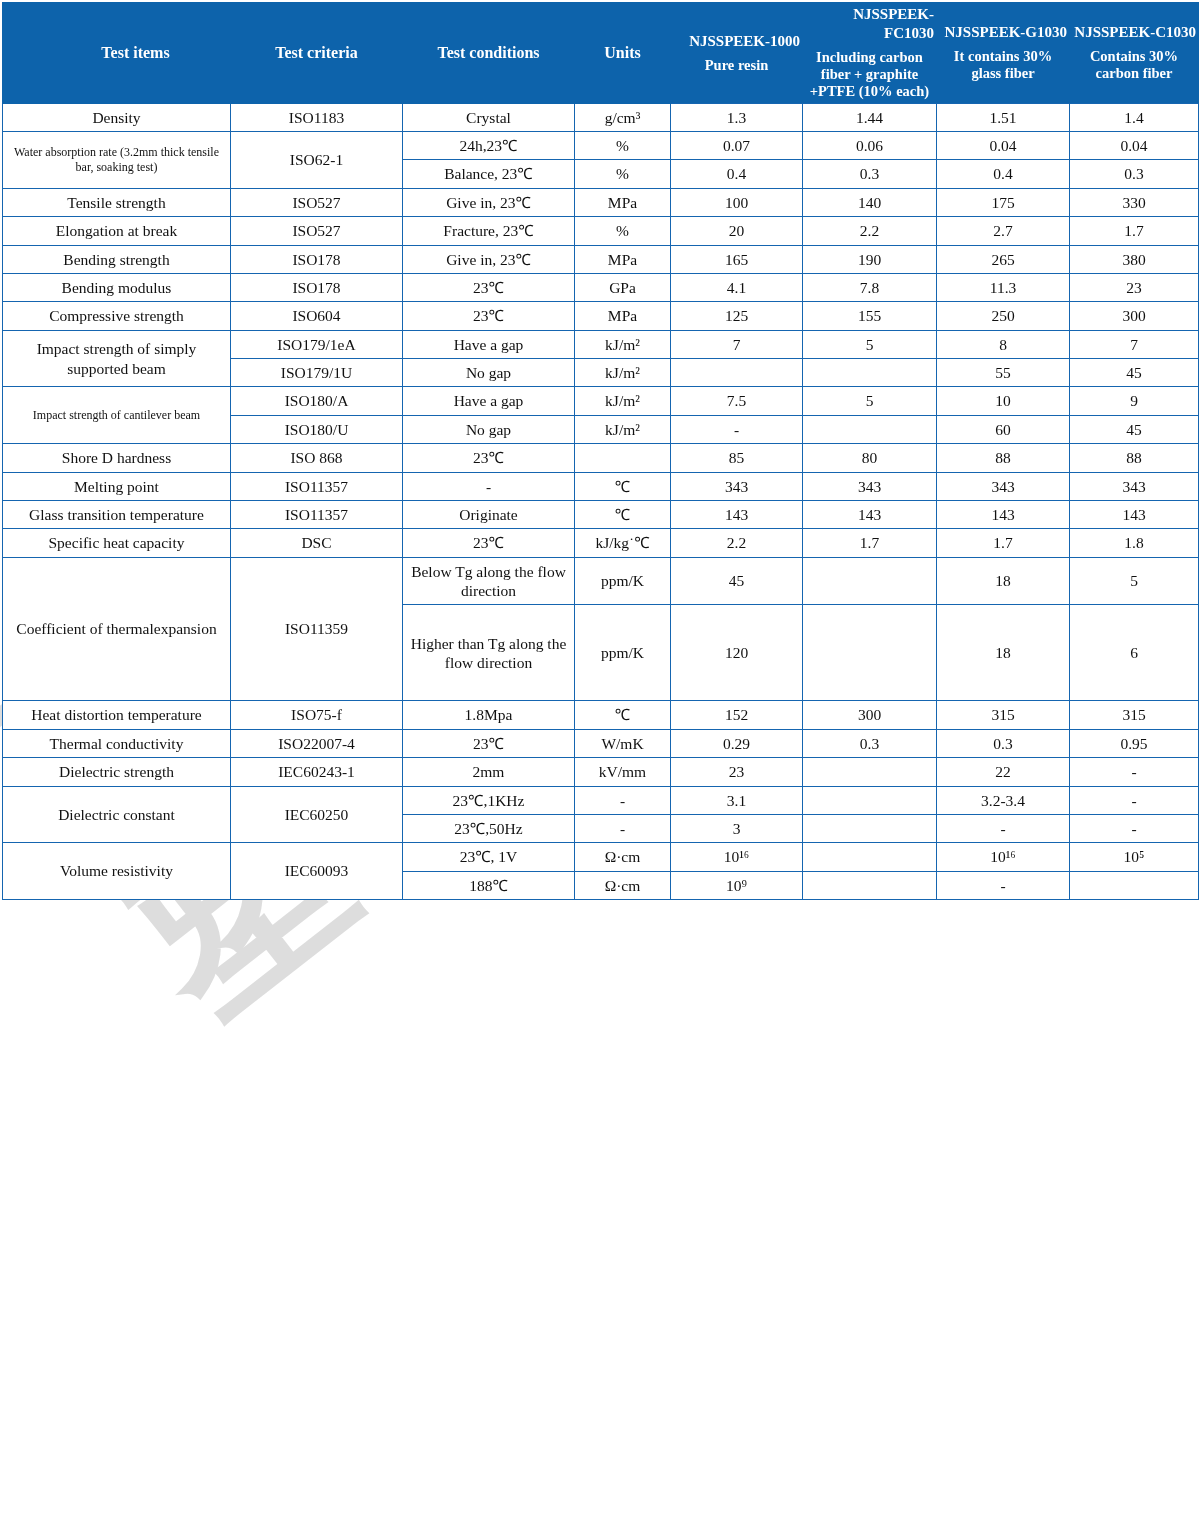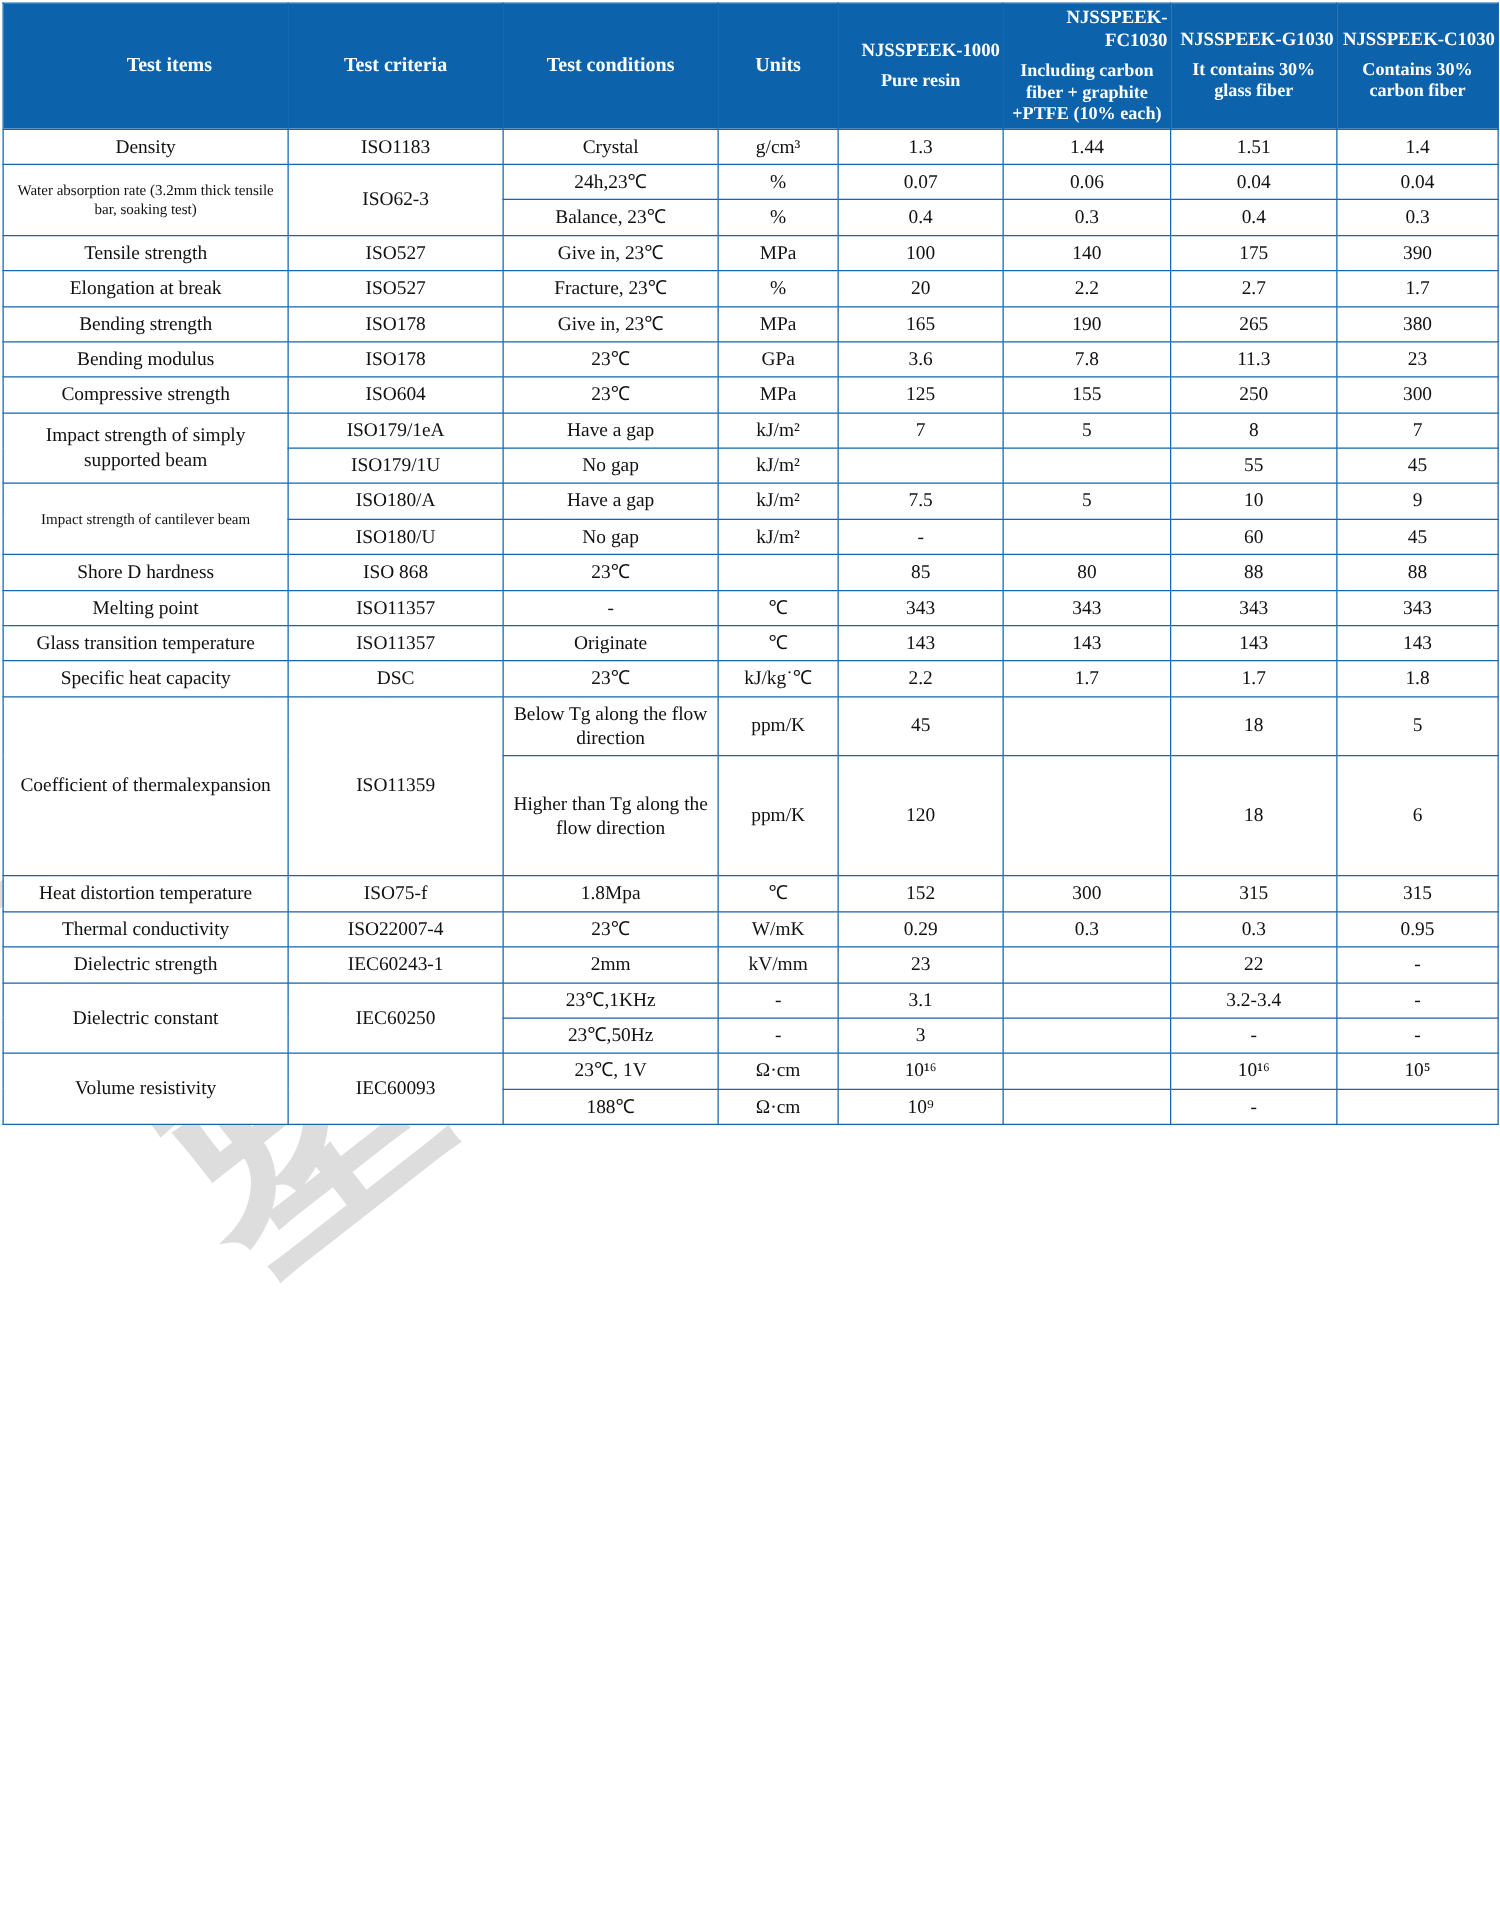--- a/index.html
+++ b/index.html
@@ -147,21 +147,21 @@
         <td>Crystal</td>
         <td>g/cm³</td>
         <td>1.3</td>
         <td>1.44</td>
         <td>1.51</td>
         <td>1.4</td>
       </tr>
 
       <tr>
         <td class="item small" rowspan="2">Water absorption rate (3.2mm thick tensile bar, soaking test)</td>
-        <td rowspan="2">ISO62-3</td>
+        <td rowspan="2">ISO62-1</td>
         <td>24h,23℃</td>
         <td>%</td>
         <td>0.07</td>
         <td>0.06</td>
         <td>0.04</td>
         <td>0.04</td>
       </tr>
       <tr>
         <td>Balance, 23℃</td>
         <td>%</td>
@@ -172,21 +172,21 @@
       </tr>
 
       <tr>
         <td class="item">Tensile strength</td>
         <td>ISO527</td>
         <td>Give in, 23℃</td>
         <td>MPa</td>
         <td>100</td>
         <td>140</td>
         <td>175</td>
-        <td>390</td>
+        <td>330</td>
       </tr>
 
       <tr>
         <td class="item">Elongation at break</td>
         <td>ISO527</td>
         <td>Fracture, 23℃</td>
         <td>%</td>
         <td>20</td>
         <td>2.2</td>
         <td>2.7</td>
@@ -202,21 +202,21 @@
         <td>190</td>
         <td>265</td>
         <td>380</td>
       </tr>
 
       <tr>
         <td class="item">Bending modulus</td>
         <td>ISO178</td>
         <td>23℃</td>
         <td>GPa</td>
-        <td>3.6</td>
+        <td>4.1</td>
         <td>7.8</td>
         <td>11.3</td>
         <td>23</td>
       </tr>
 
       <tr>
         <td class="item">Compressive strength</td>
         <td>ISO604</td>
         <td>23℃</td>
         <td>MPa</td>

